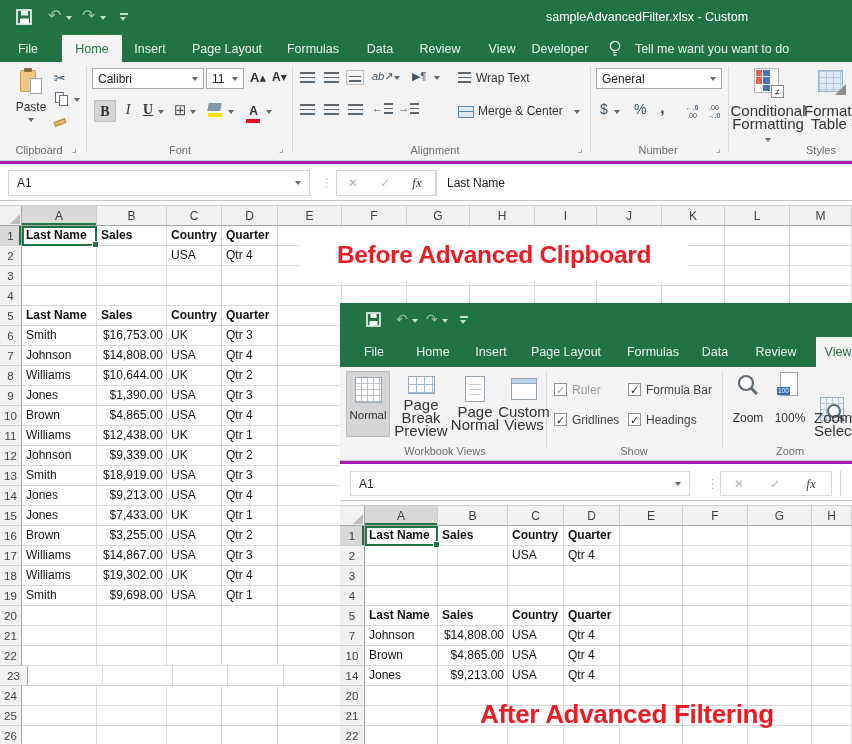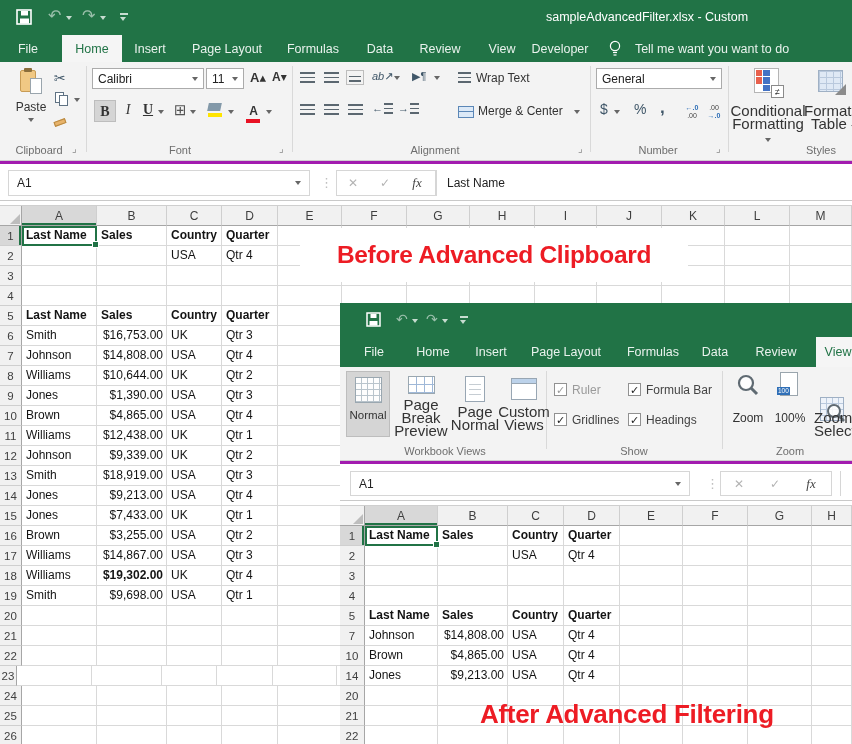--- a/index.html
+++ b/index.html
@@ -613,21 +613,21 @@
         <div class="g-cell" style="width: 65px;"></div>
         <div class="g-cell" style="width: 62px;"></div>
         <div class="g-cell" style="width: 65px;"></div>
         <div class="g-cell" style="width: 63px;"></div>
         <div class="g-cell" style="width: 65px;"></div>
         <div class="g-cell" style="width: 62px;"></div>
       </div>
       <div class="g-row">
         <div class="g-rh" style="width: 22px;">18</div>
         <div class="g-cell" style="width: 75px;">Williams</div>
-        <div class="g-cell r" style="width: 70px; font-weight: bold;">$19,302.00</div>
+        <div class="g-cell r" style="width: 70px;">$19,302.00</div>
         <div class="g-cell" style="width: 55px;">UK</div>
         <div class="g-cell" style="width: 56px;">Qtr 4</div>
         <div class="g-cell" style="width: 64px;"></div>
         <div class="g-cell" style="width: 65px;"></div>
         <div class="g-cell" style="width: 63px;"></div>
         <div class="g-cell" style="width: 65px;"></div>
         <div class="g-cell" style="width: 62px;"></div>
         <div class="g-cell" style="width: 65px;"></div>
         <div class="g-cell" style="width: 63px;"></div>
         <div class="g-cell" style="width: 65px;"></div>
@@ -691,21 +691,21 @@
         <div class="g-cell" style="width: 65px;"></div>
         <div class="g-cell" style="width: 63px;"></div>
         <div class="g-cell" style="width: 65px;"></div>
         <div class="g-cell" style="width: 62px;"></div>
         <div class="g-cell" style="width: 65px;"></div>
         <div class="g-cell" style="width: 63px;"></div>
         <div class="g-cell" style="width: 65px;"></div>
         <div class="g-cell" style="width: 62px;"></div>
       </div>
       <div class="g-row">
-        <div class="g-rh" style="width: 17px;">23</div>
+        <div class="g-rh" style="width: 28px;">23</div>
         <div class="g-cell" style="width: 75px;"></div>
         <div class="g-cell" style="width: 70px;"></div>
         <div class="g-cell" style="width: 55px;"></div>
         <div class="g-cell" style="width: 56px;"></div>
         <div class="g-cell" style="width: 64px;"></div>
         <div class="g-cell" style="width: 65px;"></div>
         <div class="g-cell" style="width: 63px;"></div>
         <div class="g-cell" style="width: 65px;"></div>
         <div class="g-cell" style="width: 62px;"></div>
         <div class="g-cell" style="width: 65px;"></div>

